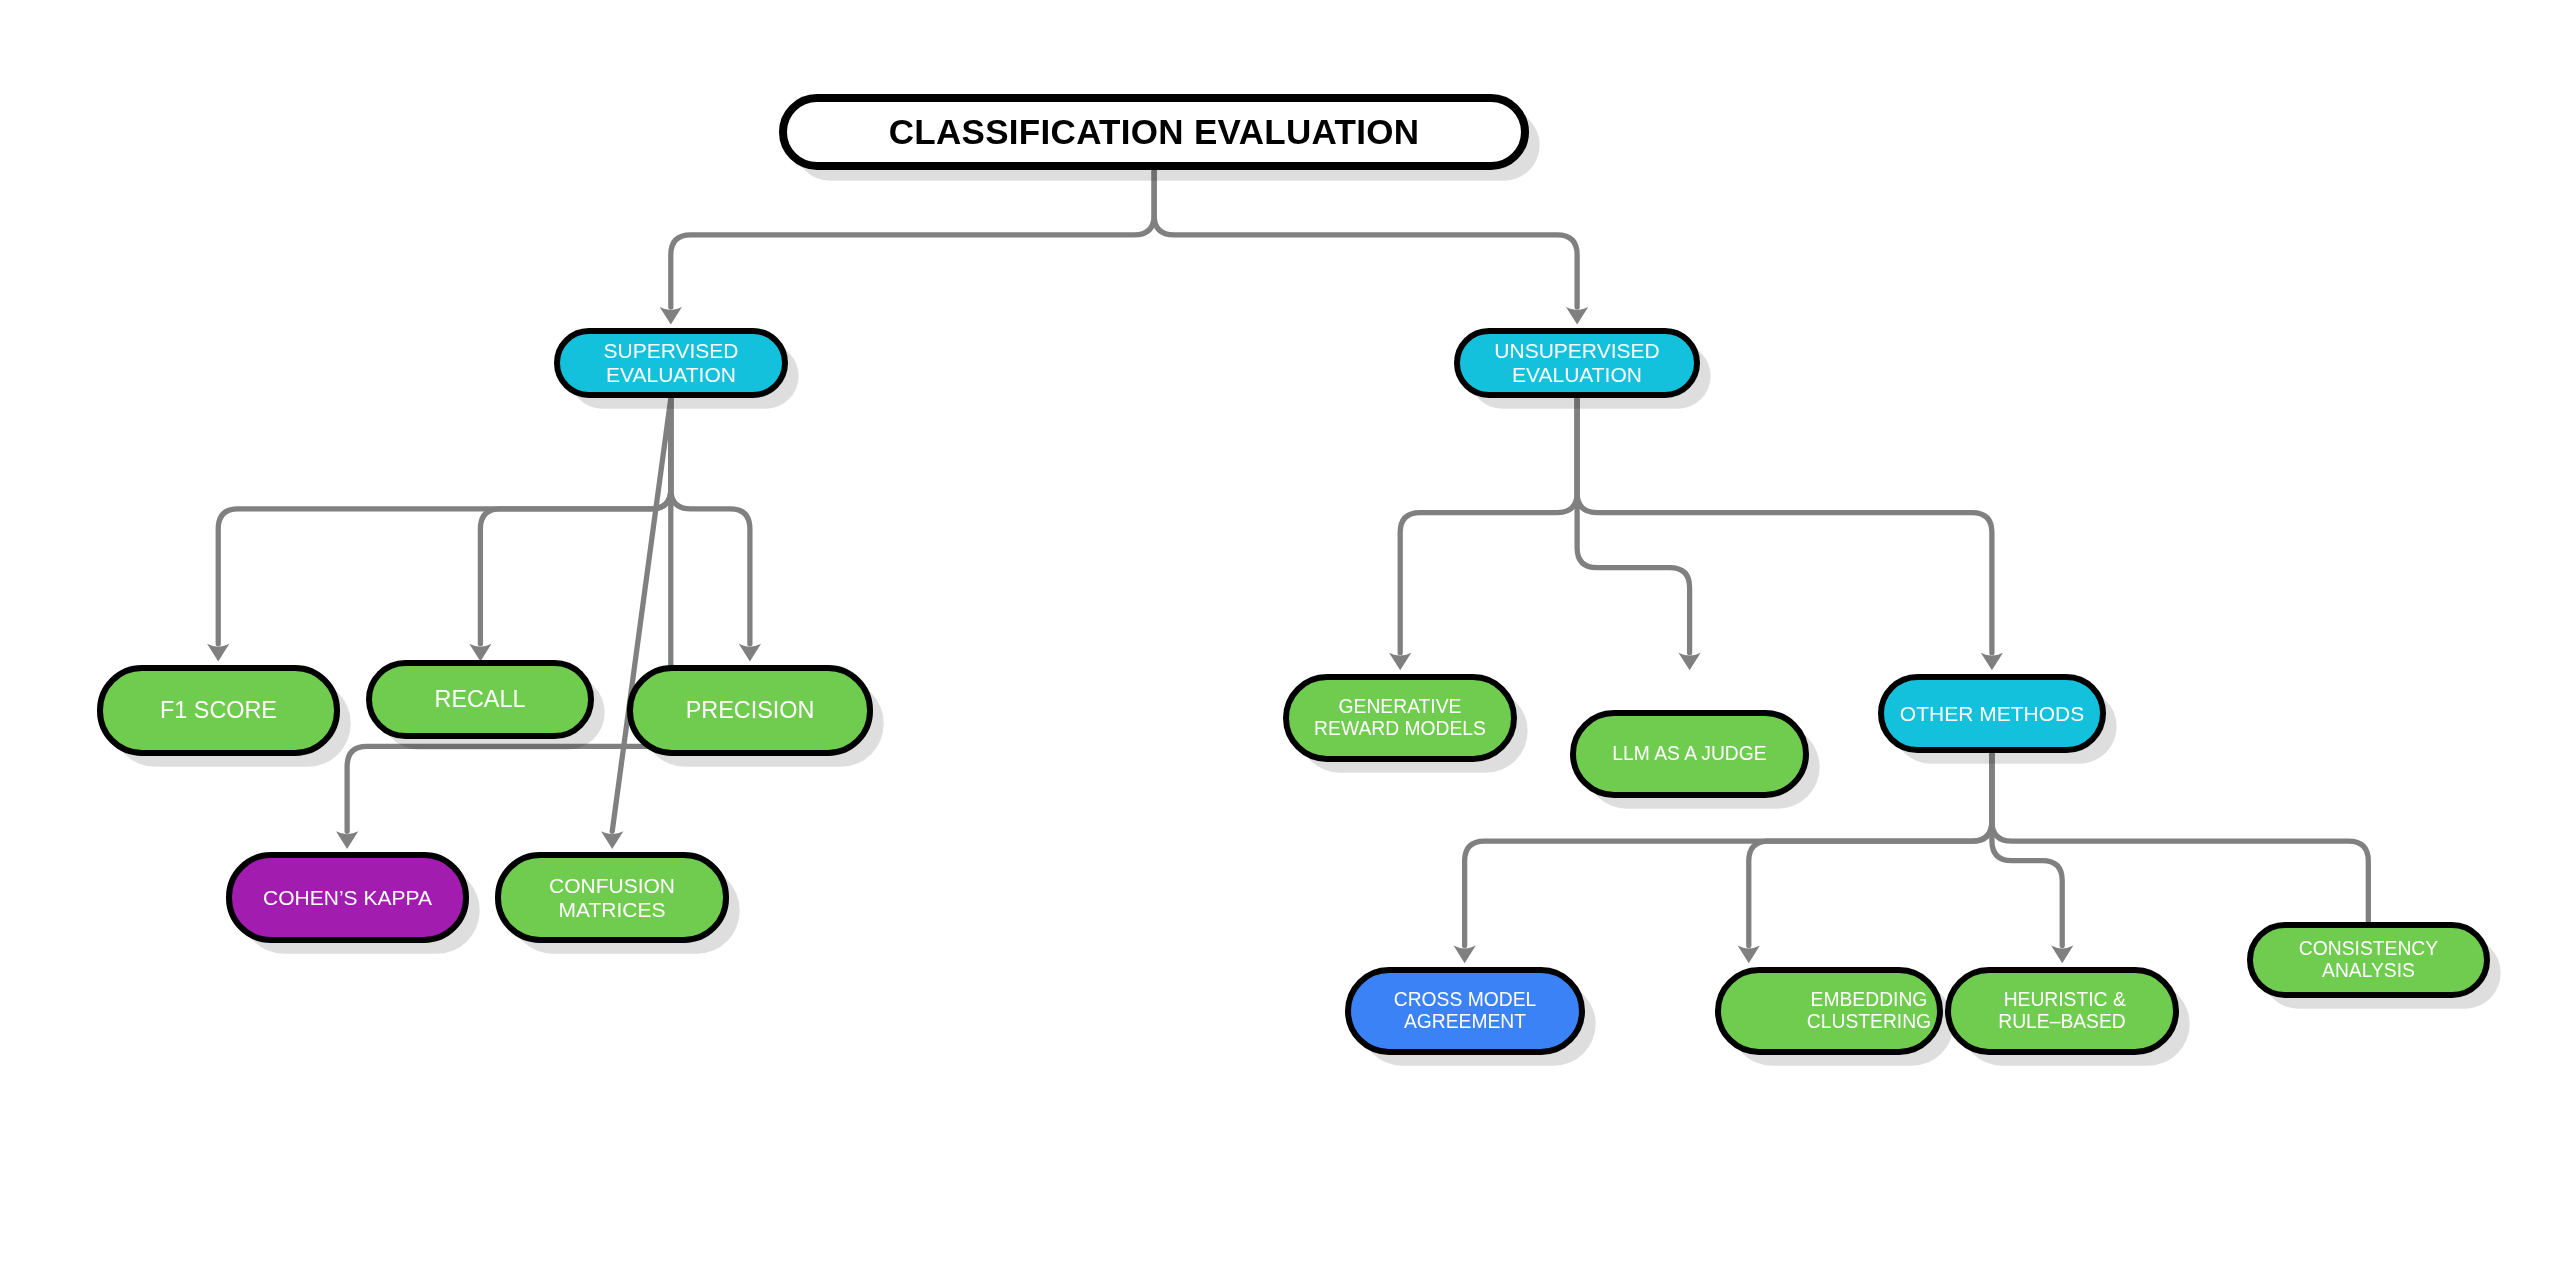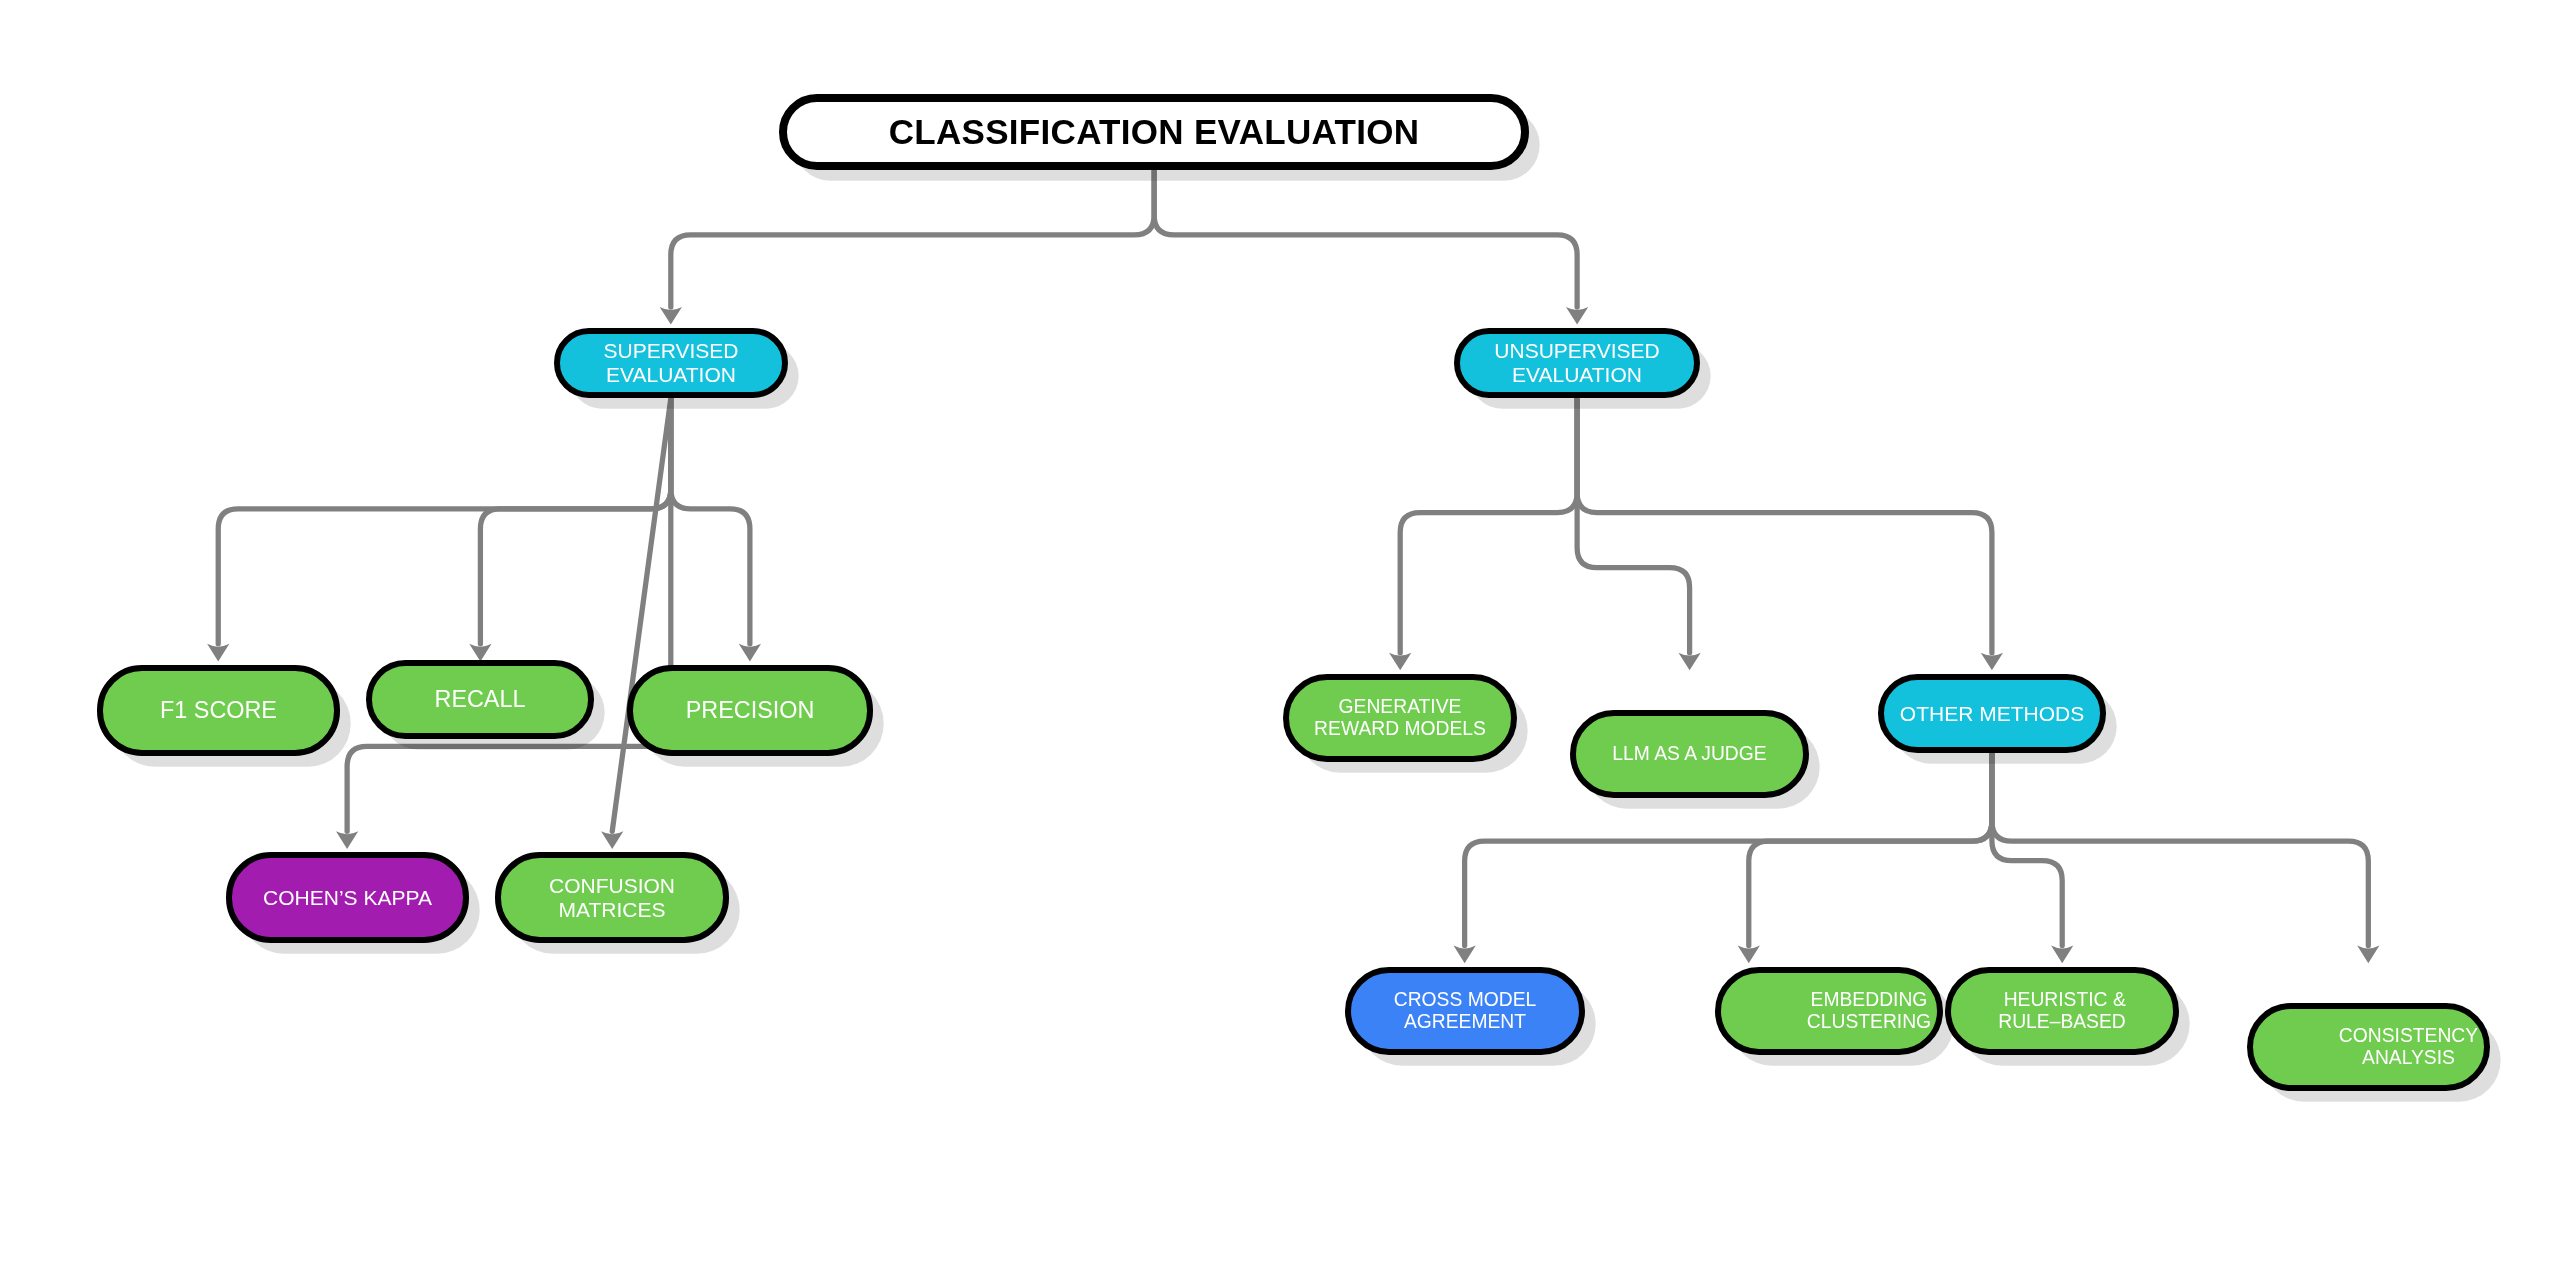--- a/index.html
+++ b/index.html
@@ -215,19 +215,19 @@
 AGREEMENT</span>
       </div>
       <div class="node green" style="left: 1715px; top: 967px; width: 228px; height: 88px; border-radius: 44px; background: rgb(111, 204, 78); justify-content: flex-end;">
         <span class="label t-sm cond">EMBEDDING
 CLUSTERING</span>
       </div>
       <div class="node green" style="left: 1945px; top: 967px; width: 234px; height: 88px; border-radius: 44px; background: rgb(111, 204, 78); text-align: right;">
         <span class="label t-sm cond">HEURISTIC &amp;
 RULE–BASED</span>
       </div>
-      <div class="node green" style="left: 2247px; top: 1003px; width: 243px; height: 88px; border-radius: 44px; background: rgb(111, 204, 78); justify-content: flex-end;">
+      <div class="node green" style="left: 2247px; top: 922px; width: 243px; height: 76px; border-radius: 44px; background: rgb(111, 204, 78);">
         <span class="label t-sm cond">CONSISTENCY
 ANALYSIS</span>
       </div>
     </div>
 </div>
 
 
 </body></html>

